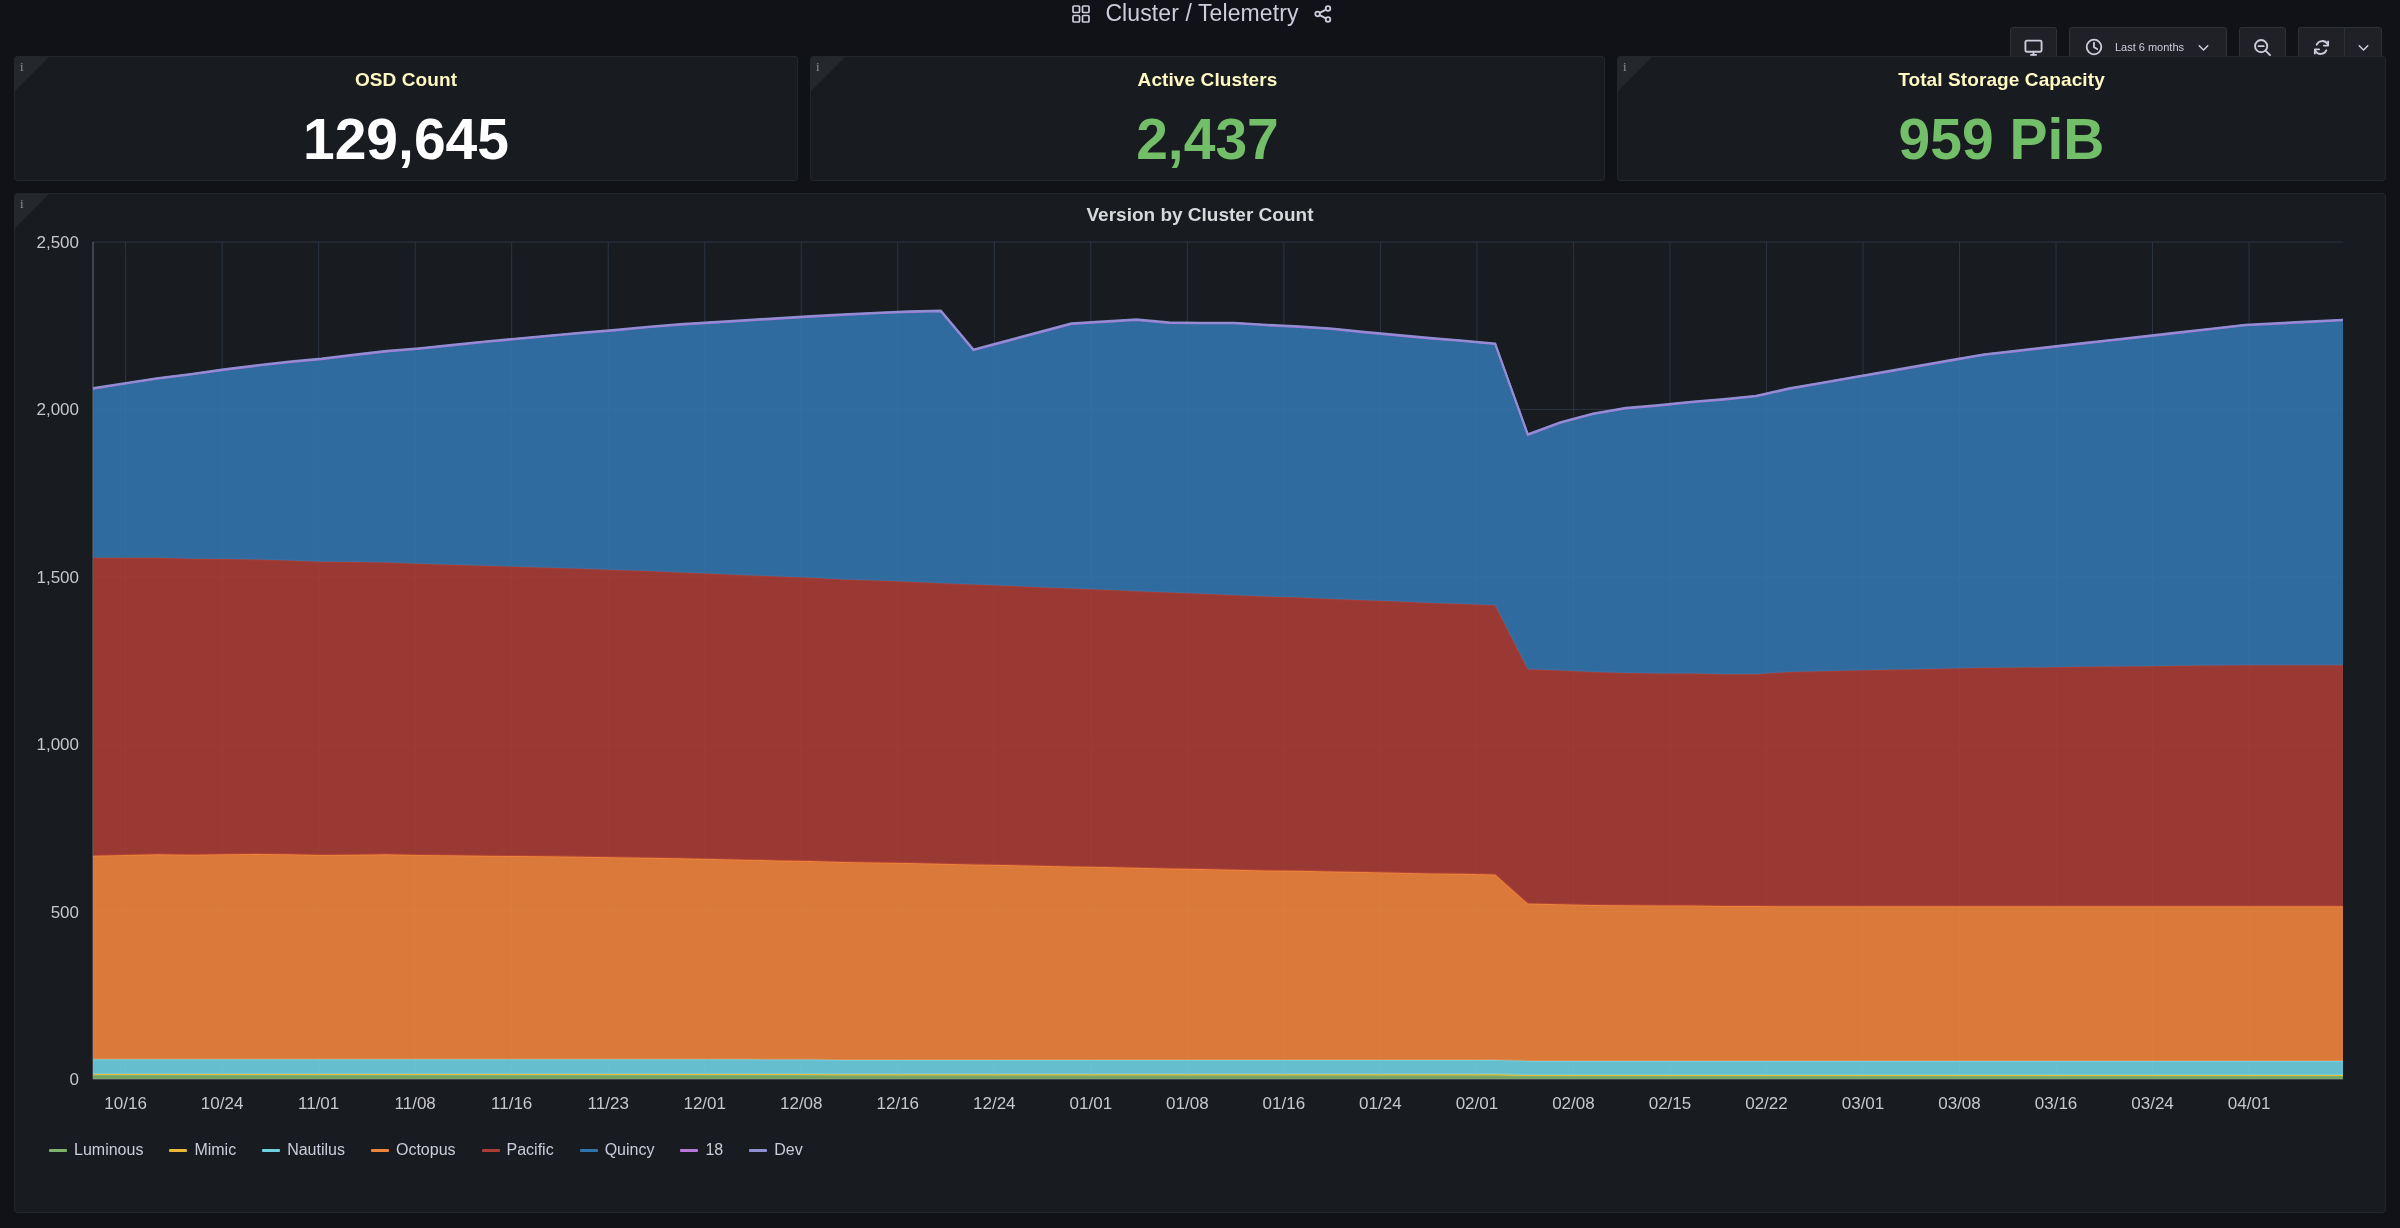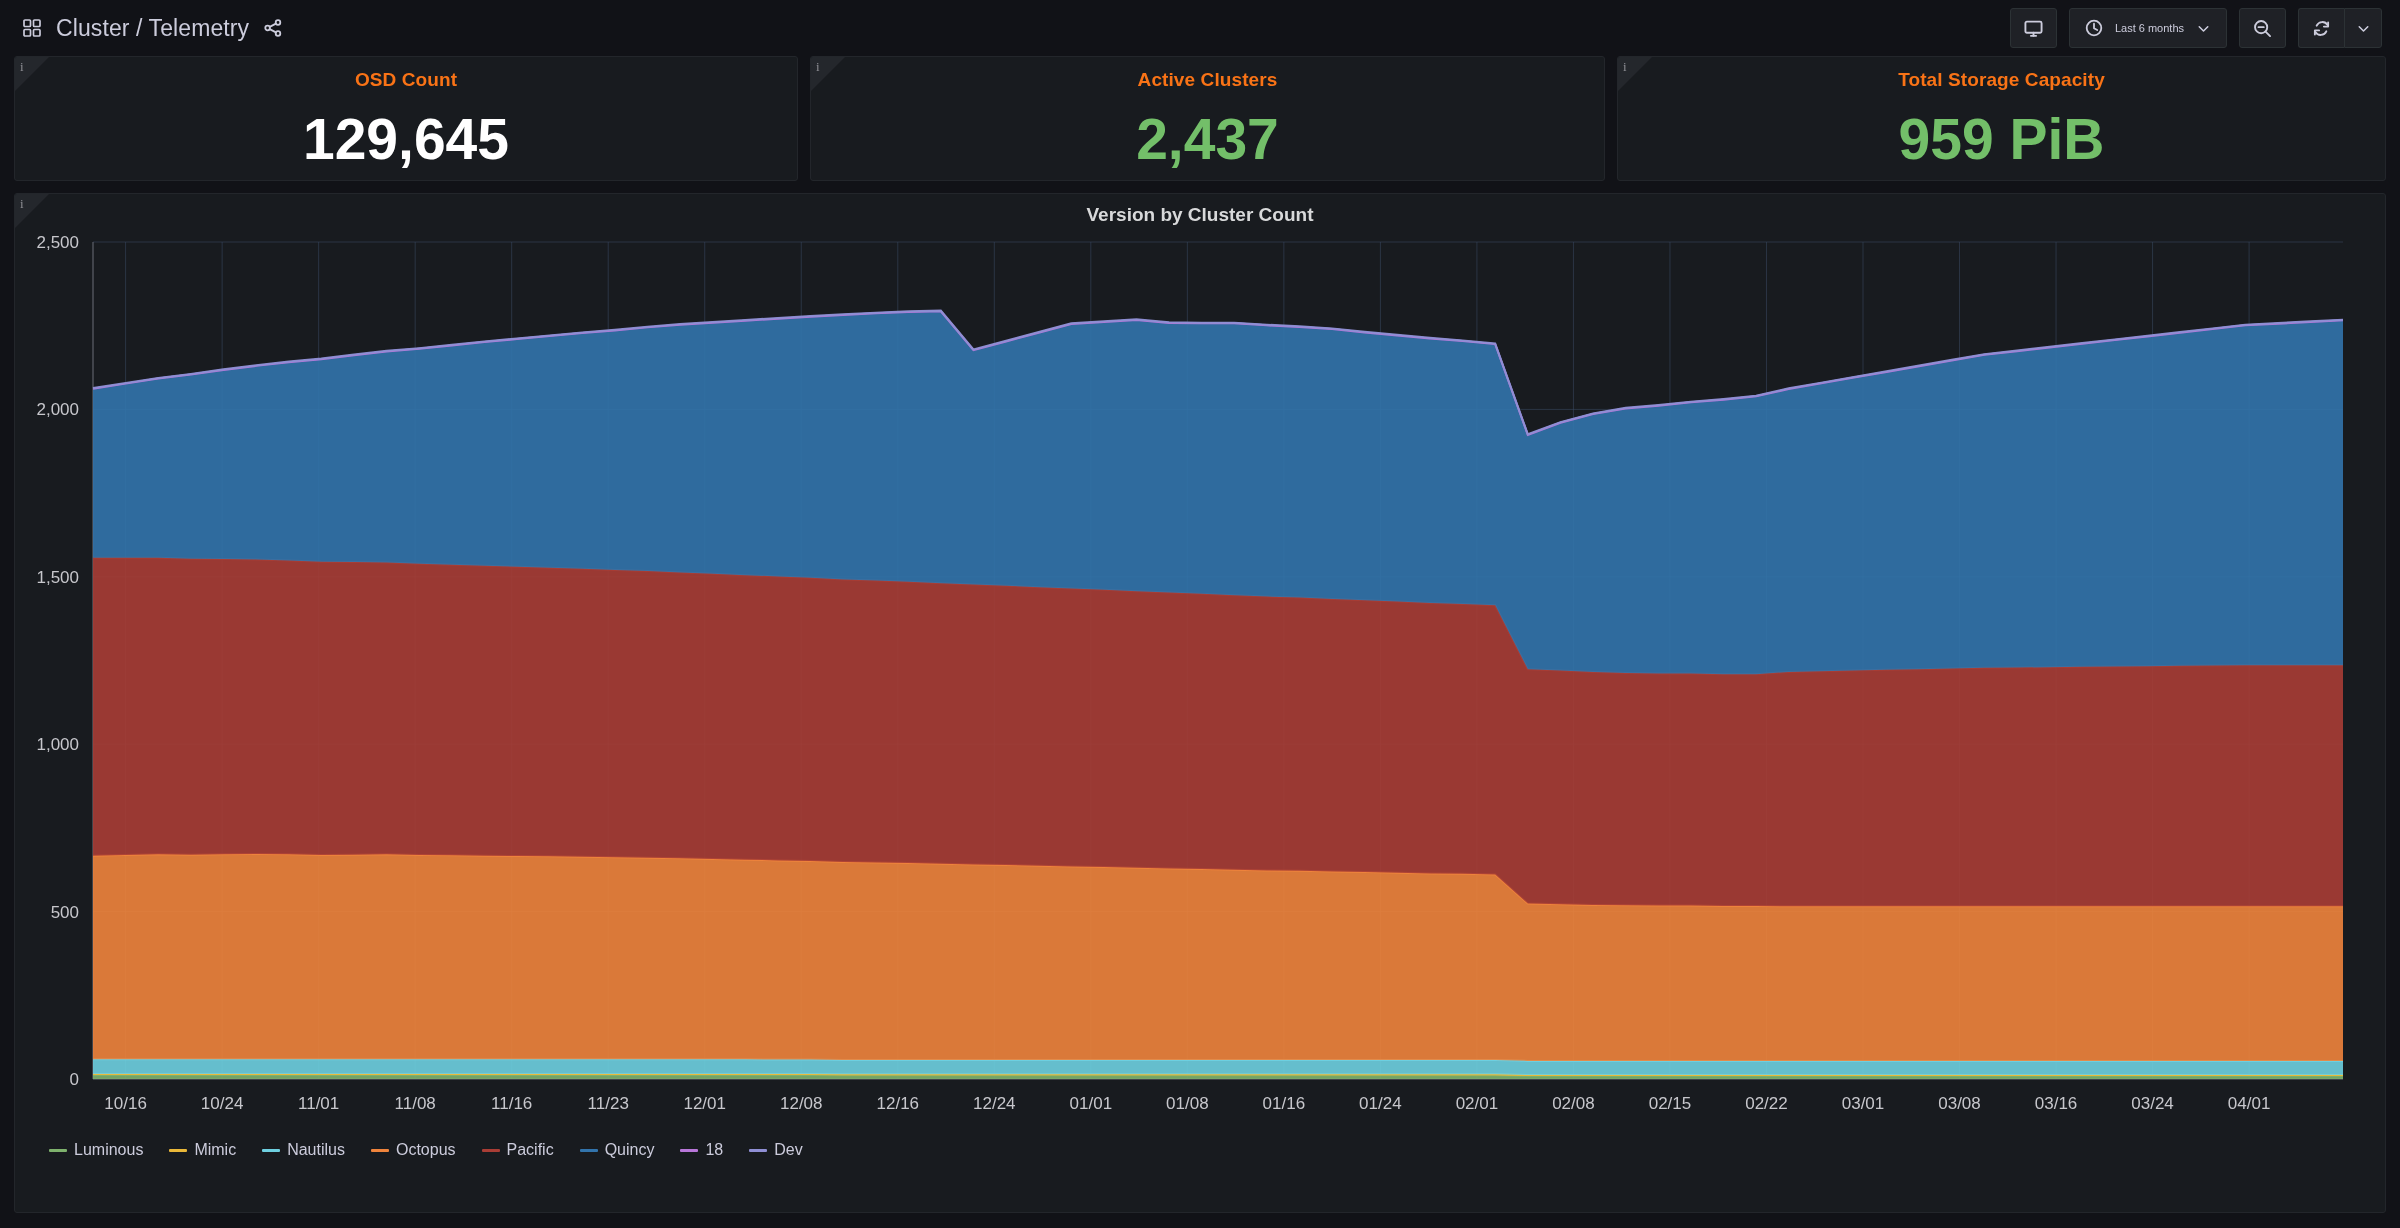--- a/index.html
+++ b/index.html
@@ -10,20 +10,21 @@
     overflow: hidden;
   }
 
   
   #topbar {
     height: 56px; width: 100%;
     display: flex; align-items: center;
     padding: 0 18px 0 22px;
     background: #111217;
     position: relative;
+    flex-direction: column;
   }
   #nav-left { display: flex; align-items: center; gap: 14px; }
   .grid-icon { width: 20px; height: 20px; display: block; }
   #dash-title {
     font-size: 23px; color: #ccccdc; font-weight: 400;
     letter-spacing: .1px; white-space: nowrap;
   }
   .share-icon { width: 20px; height: 20px; display: block; cursor: pointer; }
   #nav-right {
     margin-left: auto; display: flex; align-items: center; gap: 12px;
@@ -60,21 +61,21 @@
     border-right: 34px solid transparent;
     z-index: 2;
   }
   .corner-i {
     position: absolute; top: 3px; left: 5px;
     font-size: 13px; color: #8e8e94; z-index: 3;
     font-family: "Liberation Serif", serif; cursor: pointer;
     line-height: 1;
   }
   .panel-title {
-    text-align: center; font-size: 19px; color: #f97316;
+    text-align: center; font-size: 19px; color: #fef9c3;
     font-weight: 600; padding-top: 12px; letter-spacing: .1px;
   }
   .stat-value {
     text-align: center; font-weight: 600;
     font-size: 57px; line-height: 1;
     margin-top: 20px;
   }
   #p-osd  { width: 784px; }
   #p-clus { width: 795px; }
   #p-cap  { flex: 1; }

